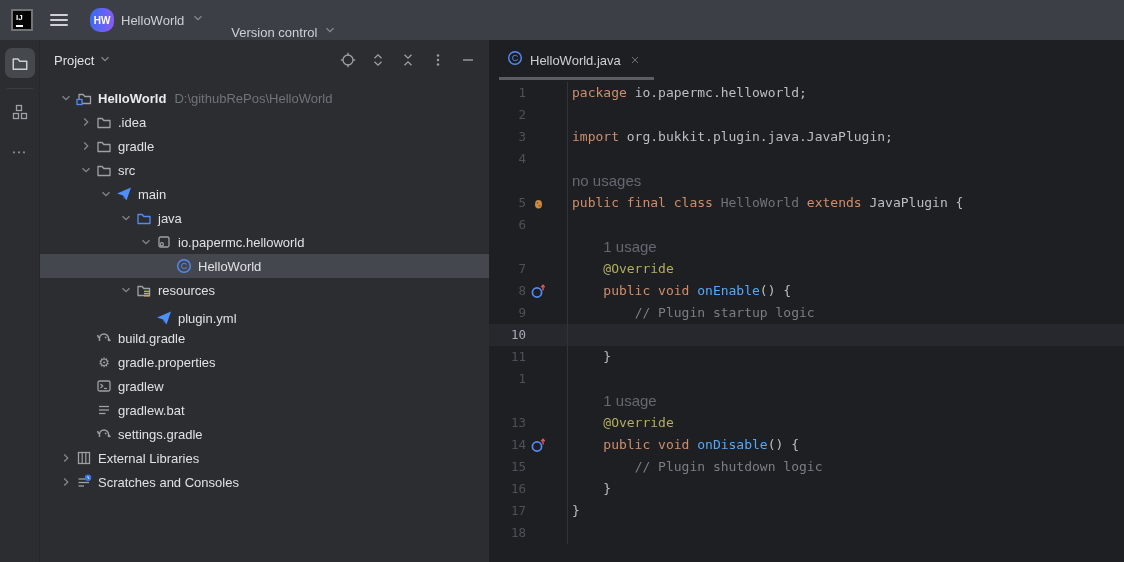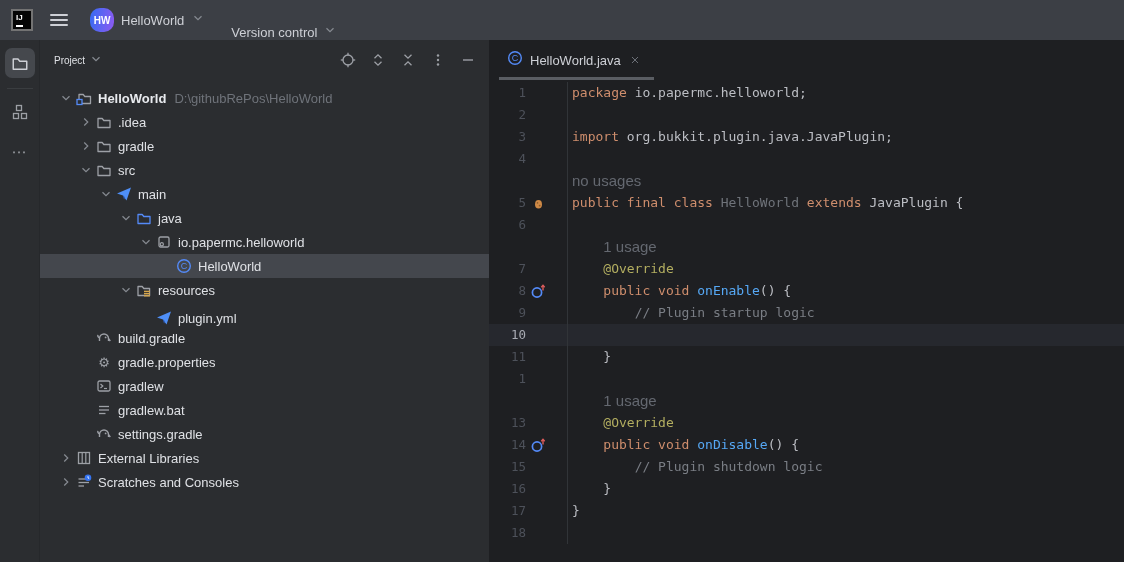--- a/index.html
+++ b/index.html
@@ -26,21 +26,21 @@
   
   .activity { width:40px; background:#2b2d30; border-right:1px solid #26282b; display:flex; flex-direction:column; align-items:center; }
   .act-btn { width:30px; height:30px; border-radius:7px; display:flex; align-items:center; justify-content:center; margin-top:8px; cursor:pointer; }
   .act-btn.active { background:#45484d; }
   .act-divider { width:26px; height:1px; background:#3a3d40; margin-top:10px; }
   .act-more { color:#9da0a6; font-size:15px; letter-spacing:1px; margin-top:16px; cursor:pointer; }
 
   
   .project-panel { width:449px; background:#2b2d30; display:flex; flex-direction:column; }
   .panel-header { height:40px; display:flex; align-items:center; padding:0 12px 0 14px; flex:none; }
-  .panel-title { display:flex; align-items:center; gap:4px; color:#dfe1e5; font-size:10px; cursor:pointer; }
+  .panel-title { display:flex; align-items:center; gap:4px; color:#dfe1e5; font-size:13px; cursor:pointer; }
   .panel-actions { margin-left:auto; display:flex; align-items:center; gap:12px; }
   .panel-actions .pa { width:18px; height:18px; display:flex; align-items:center; justify-content:center; cursor:pointer; }
   .tree { padding-top:6px; flex:1; overflow:hidden; }
   .trow { height:24px; display:flex; align-items:center; font-size:13px; color:#dfe1e5; cursor:pointer; white-space:nowrap; }
   .trow.hl-warm { background:#4a4237; }
   .trow.hl-selected { background:#44474d; }
   .trow .chev { width:18px; flex:none; display:flex; align-items:center; justify-content:center; }
   .trow .ticon { width:18px; flex:none; display:flex; align-items:center; justify-content:center; margin-right:5px; }
   .trow .tlabel.bold { font-weight:bold; color:#e8eaee; }
   .trow .tsub { color:#6f737a; margin-left:8px; }

